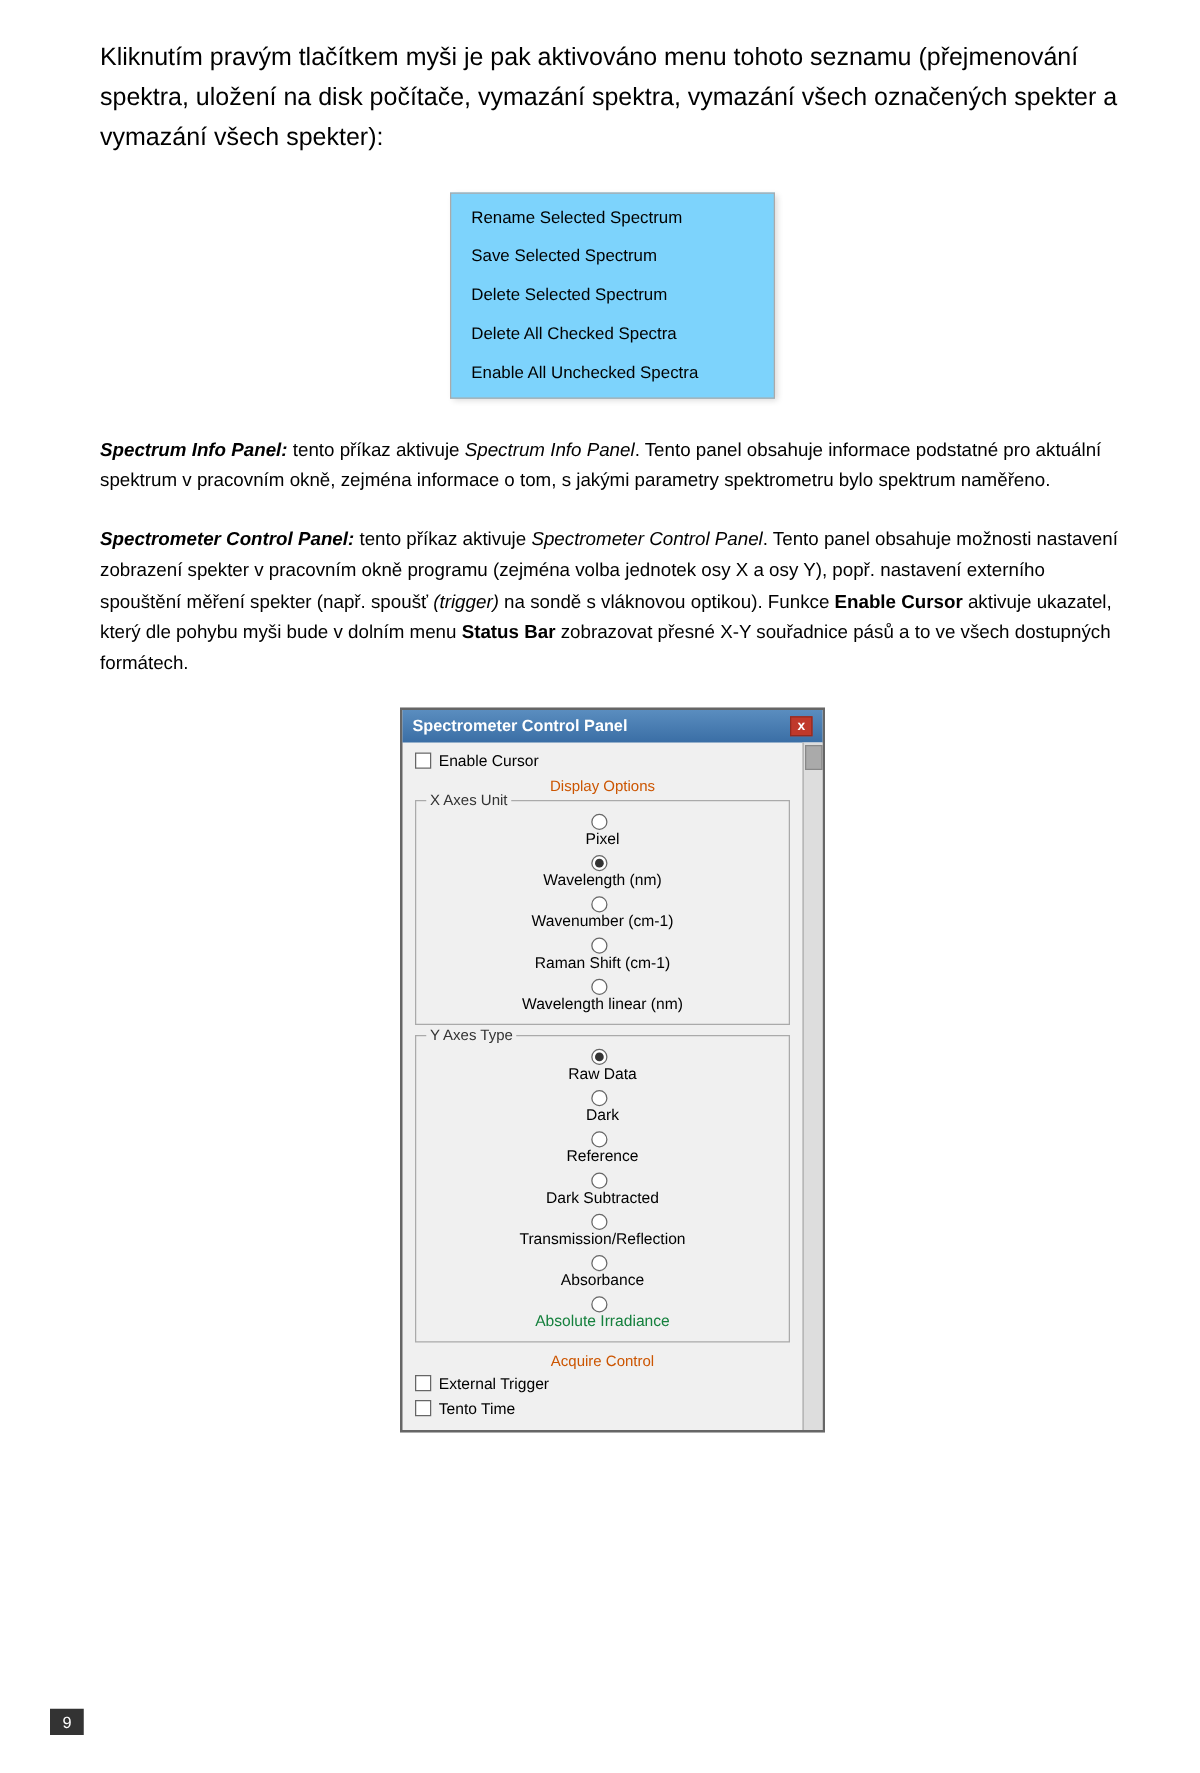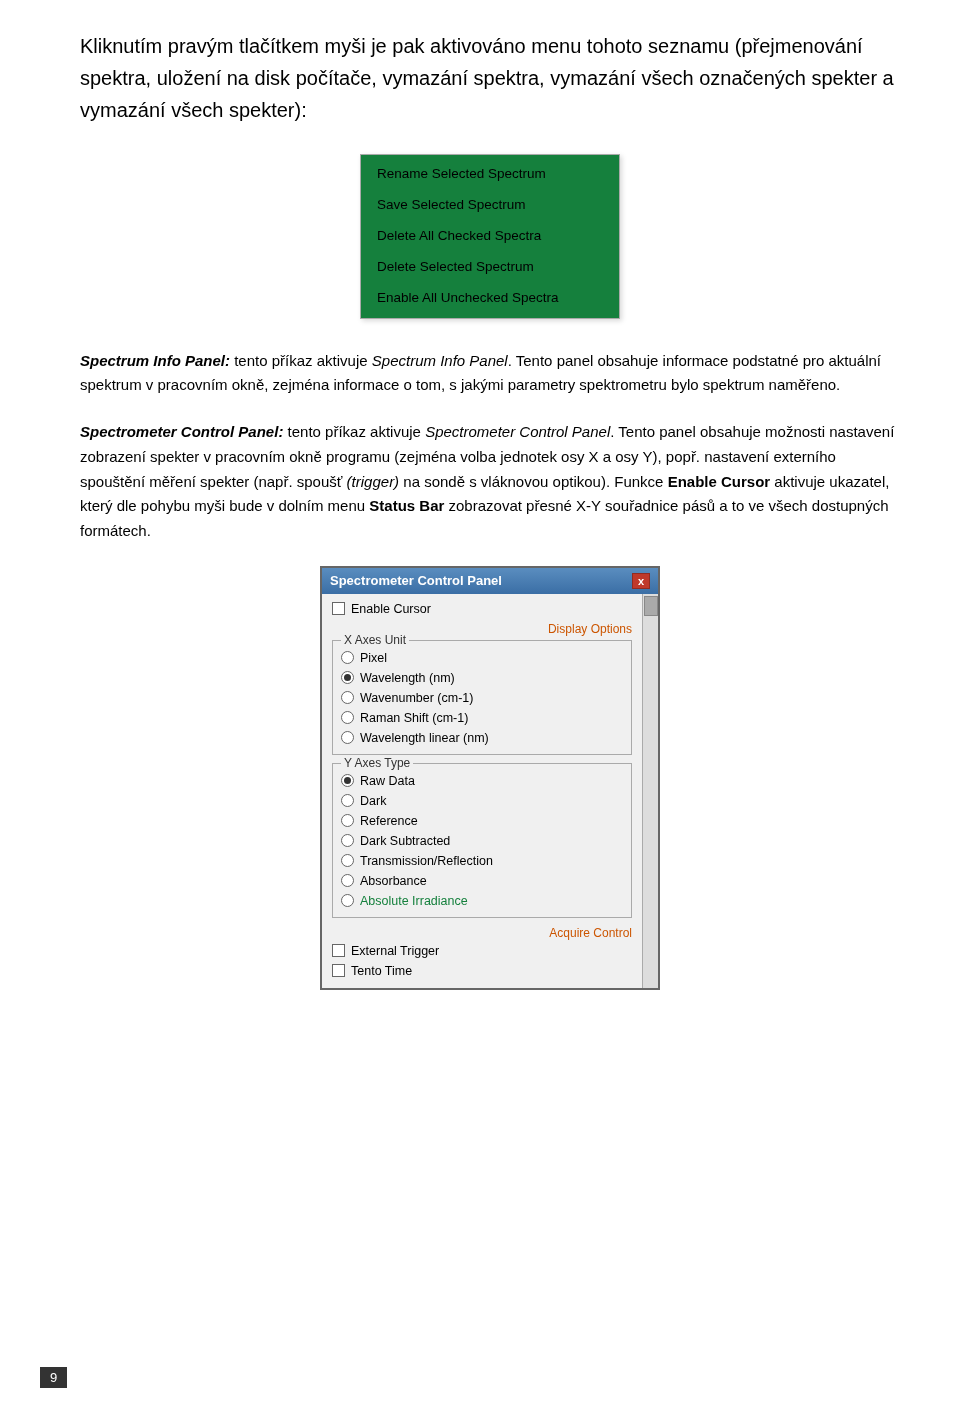--- a/index.html
+++ b/index.html
@@ -18,21 +18,21 @@
     }
 
     .intro-text {
       font-size: 20px;
       line-height: 1.6;
       margin-bottom: 28px;
     }
 
     .context-menu-box {
       border: 1px solid #aaa;
-      background: #15803d;
+      background: #7dd3fc;
       width: 260px;
       margin: 0 auto 30px auto;
       padding: 4px 0;
       box-shadow: 2px 2px 5px rgba(0,0,0,0.15);
     }
 
     .context-menu-item {
       padding: 4px 16px;
       font-size: 13.5px;
       color: #000;
@@ -133,21 +133,21 @@
       height: 13px;
       border: 1px solid #666;
       background: #fff;
       margin-right: 6px;
       flex-shrink: 0;
     }
 
     .section-label-orange {
       color: #cc5500;
       font-size: 12px;
-      text-align: right;
+      text-align: center;
       margin: 6px 0 4px 0;
     }
 
     .group-box {
       border: 1px solid #aaa;
       padding: 4px 8px 6px 8px;
       margin-bottom: 8px;
       position: relative;
     }
 
@@ -159,20 +159,21 @@
       padding: 0 3px;
       font-size: 12px;
       color: #333;
     }
 
     .radio-row {
       display: flex;
       align-items: center;
       margin-bottom: 3px;
       margin-top: 6px;
+      flex-direction: column;
     }
 
     .radio-outer {
       width: 13px;
       height: 13px;
       border-radius: 50%;
       border: 1px solid #666;
       background: #fff;
       margin-right: 6px;
       flex-shrink: 0;
@@ -218,22 +219,22 @@
 
 <div class="page-content">
 
   <p class="intro-text">
     <span>Kliknutím pravým tlačítkem myši je pak aktivováno menu tohoto seznamu (přejmenování spektra, uložení na disk počítače, vymazání spektra, vymazání všech označených spekter a vymazání všech spekter):</span>
   </p>
 
   <div class="context-menu-box">
     <div class="context-menu-item">Rename Selected Spectrum</div>
     <div class="context-menu-item">Save Selected Spectrum</div>
+    <div class="context-menu-item">Delete Selected Spectrum</div>
     <div class="context-menu-item">Delete All Checked Spectra</div>
-    <div class="context-menu-item">Delete Selected Spectrum</div>
     <div class="context-menu-item">Enable All Unchecked Spectra</div>
   </div>
 
   <p class="section-paragraph">
     <span class="bold-italic">Spectrum Info Panel:</span><span> tento příkaz aktivuje </span><span class="italic">Spectrum Info Panel</span><span>. Tento panel obsahuje informace podstatné pro aktuální spektrum v pracovním okně, zejména informace o tom, s jakými parametry spektrometru bylo spektrum naměřeno.</span>
   </p>
 
   <p class="section-paragraph">
     <span class="bold-italic">Spectrometer Control Panel:</span><span> tento příkaz aktivuje </span><span class="italic">Spectrometer Control Panel</span><span>. Tento panel obsahuje možnosti nastavení zobrazení spekter v pracovním okně programu (zejména volba jednotek osy X a osy Y), popř. nastavení externího spouštění měření spekter (např. spoušť </span><span class="italic">(trigger)</span><span> na sondě s vláknovou optikou). Funkce </span><span class="bold">Enable Cursor</span><span> aktivuje ukazatel, který dle pohybu myši bude v dolním menu </span><span class="bold">Status Bar</span><span> zobrazovat přesné X-Y souřadnice pásů a to ve všech dostupných formátech.</span>
   </p>

